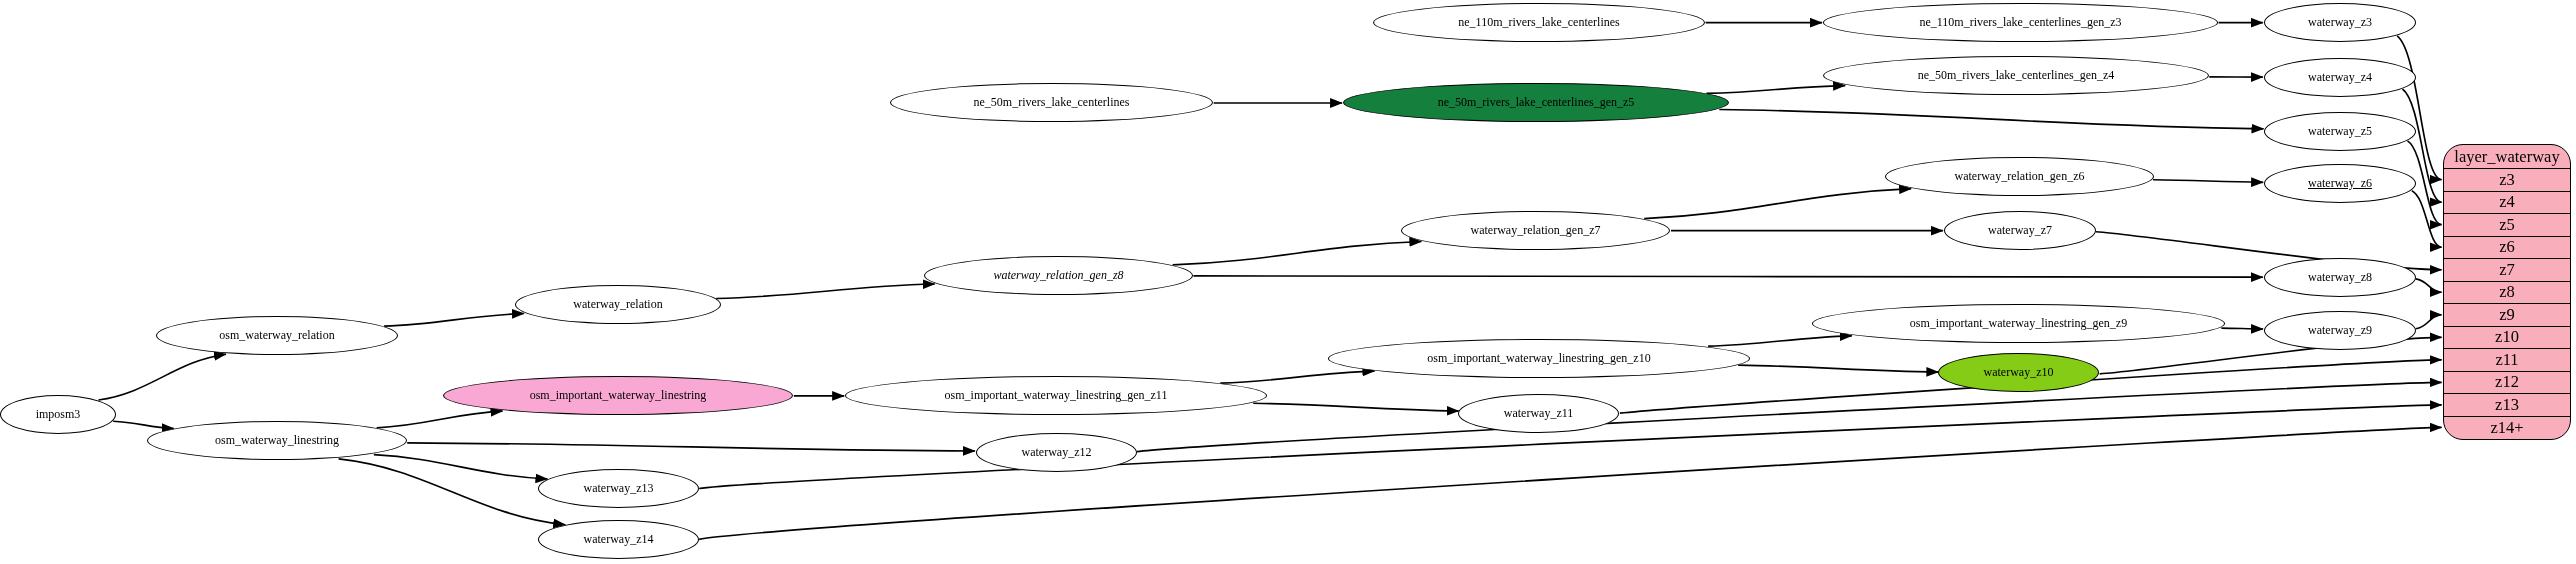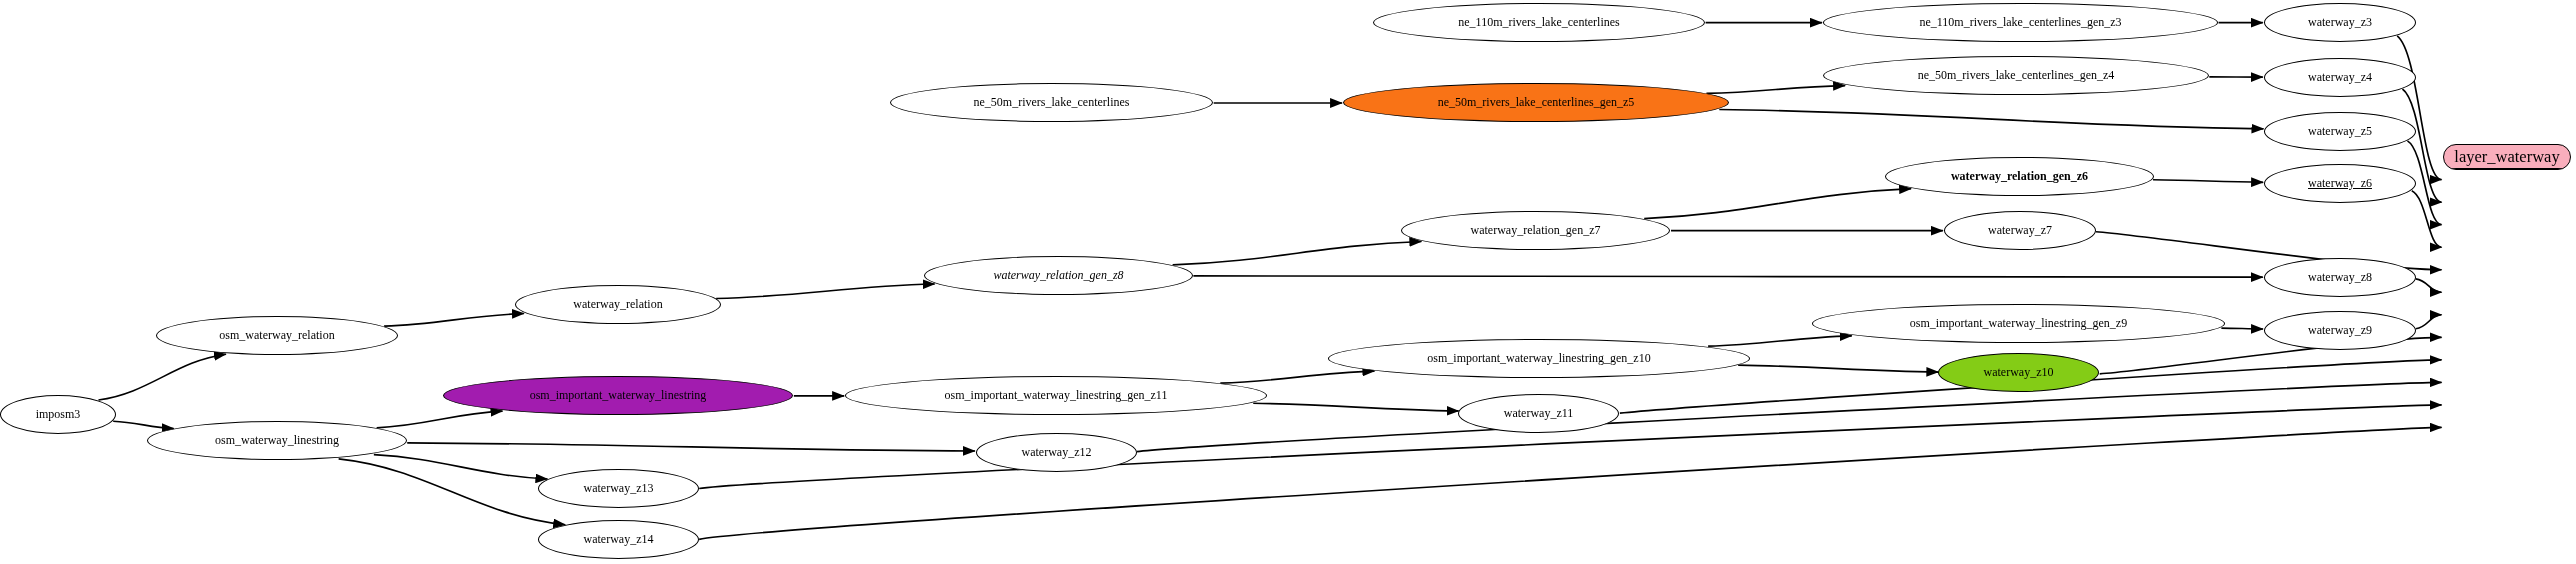--- a/index.html
+++ b/index.html
@@ -80,45 +80,45 @@
       </div>
       <div class="node" style="left: 515px; top: 285px; width: 206px; height: 39px; background: rgb(255, 255, 255); border-color: rgb(0, 0, 0);">
         <span>waterway_relation</span>
       </div>
       <div class="node" style="left: 924px; top: 256px; width: 269px; height: 39px; background: rgb(255, 255, 255); border-color: rgb(0, 0, 0); font-style: italic;">
         <span>waterway_relation_gen_z8</span>
       </div>
       <div class="node" style="left: 1401px; top: 211px; width: 269px; height: 39px; background: rgb(255, 255, 255); border-color: rgb(0, 0, 0);">
         <span>waterway_relation_gen_z7</span>
       </div>
-      <div class="node" style="left: 1885px; top: 157px; width: 269px; height: 39px; background: rgb(255, 255, 255); border-color: rgb(0, 0, 0); font-weight: bold;">
+      <div class="node" style="left: 1885px; top: 157px; width: 269px; height: 39px; background: rgb(255, 255, 255); border-color: rgb(0, 0, 0);">
         <span>waterway_relation_gen_z6</span>
       </div>
-      <div class="node" style="left: 443px; top: 376px; width: 350px; height: 39px; background: #a21caf; border-color: rgb(0, 0, 0);">
+      <div class="node" style="left: 443px; top: 376px; width: 350px; height: 39px; background: #f9a8d4; border-color: rgb(0, 0, 0);">
         <span>osm_important_waterway_linestring</span>
       </div>
       <div class="node" style="left: 845px; top: 376px; width: 422px; height: 39px; background: rgb(255, 255, 255); border-color: rgb(0, 0, 0);">
         <span>osm_important_waterway_linestring_gen_z11</span>
       </div>
       <div class="node" style="left: 1328px; top: 339px; width: 422px; height: 39px; background: rgb(255, 255, 255); border-color: rgb(0, 0, 0);">
         <span>osm_important_waterway_linestring_gen_z10</span>
       </div>
       <div class="node" style="left: 1812px; top: 304px; width: 413px; height: 39px; background: rgb(255, 255, 255); border-color: rgb(0, 0, 0);">
         <span>osm_important_waterway_linestring_gen_z9</span>
       </div>
       <div class="node" style="left: 1373px; top: 3px; width: 332px; height: 39px; background: rgb(255, 255, 255); border-color: rgb(0, 0, 0);">
         <span>ne_110m_rivers_lake_centerlines</span>
       </div>
       <div class="node" style="left: 1823px; top: 3px; width: 395px; height: 39px; background: rgb(255, 255, 255); border-color: rgb(0, 0, 0);">
         <span>ne_110m_rivers_lake_centerlines_gen_z3</span>
       </div>
       <div class="node" style="left: 890px; top: 83px; width: 323px; height: 39px; background: rgb(255, 255, 255); border-color: rgb(0, 0, 0);">
         <span>ne_50m_rivers_lake_centerlines</span>
       </div>
-      <div class="node" style="left: 1343px; top: 83px; width: 386px; height: 39px; background: #f97316; border-color: rgb(0, 0, 0);">
+      <div class="node" style="left: 1343px; top: 83px; width: 386px; height: 39px; background: #15803d; border-color: rgb(0, 0, 0);">
         <span>ne_50m_rivers_lake_centerlines_gen_z5</span>
       </div>
       <div class="node" style="left: 1823px; top: 56px; width: 386px; height: 39px; background: rgb(255, 255, 255); border-color: rgb(0, 0, 0);">
         <span>ne_50m_rivers_lake_centerlines_gen_z4</span>
       </div>
       <div class="node" style="left: 2264px; top: 3px; width: 152px; height: 39px; background: rgb(255, 255, 255); border-color: rgb(0, 0, 0);">
         <span>waterway_z3</span>
       </div>
       <div class="node" style="left: 2264px; top: 58px; width: 152px; height: 39px; background: rgb(255, 255, 255); border-color: rgb(0, 0, 0);">
         <span>waterway_z4</span>
@@ -150,15 +150,29 @@
       <div class="node" style="left: 538px; top: 469px; width: 161px; height: 39px; background: rgb(255, 255, 255); border-color: rgb(0, 0, 0);">
         <span>waterway_z13</span>
       </div>
       <div class="node" style="left: 538px; top: 520px; width: 161px; height: 39px; background: rgb(255, 255, 255); border-color: rgb(0, 0, 0);">
         <span>waterway_z14</span>
       </div>
     </div>
 
   <div class="etl-table" id="layer-table" style="left: 2443px; top: 144px; width: 128px; background: rgb(249, 174, 188); border-color: rgb(0, 0, 0);">
     <div class="hdr">layer_waterway</div>
+    <div id="table-rows">
+        <div class="row">z3</div>
+        <div class="row">z4</div>
+        <div class="row">z5</div>
+        <div class="row">z6</div>
+        <div class="row">z7</div>
+        <div class="row">z8</div>
+        <div class="row">z9</div>
+        <div class="row">z10</div>
+        <div class="row">z11</div>
+        <div class="row">z12</div>
+        <div class="row">z13</div>
+        <div class="row">z14+</div>
+      </div>
   </div>
 </div>
 
 
 </body></html>

